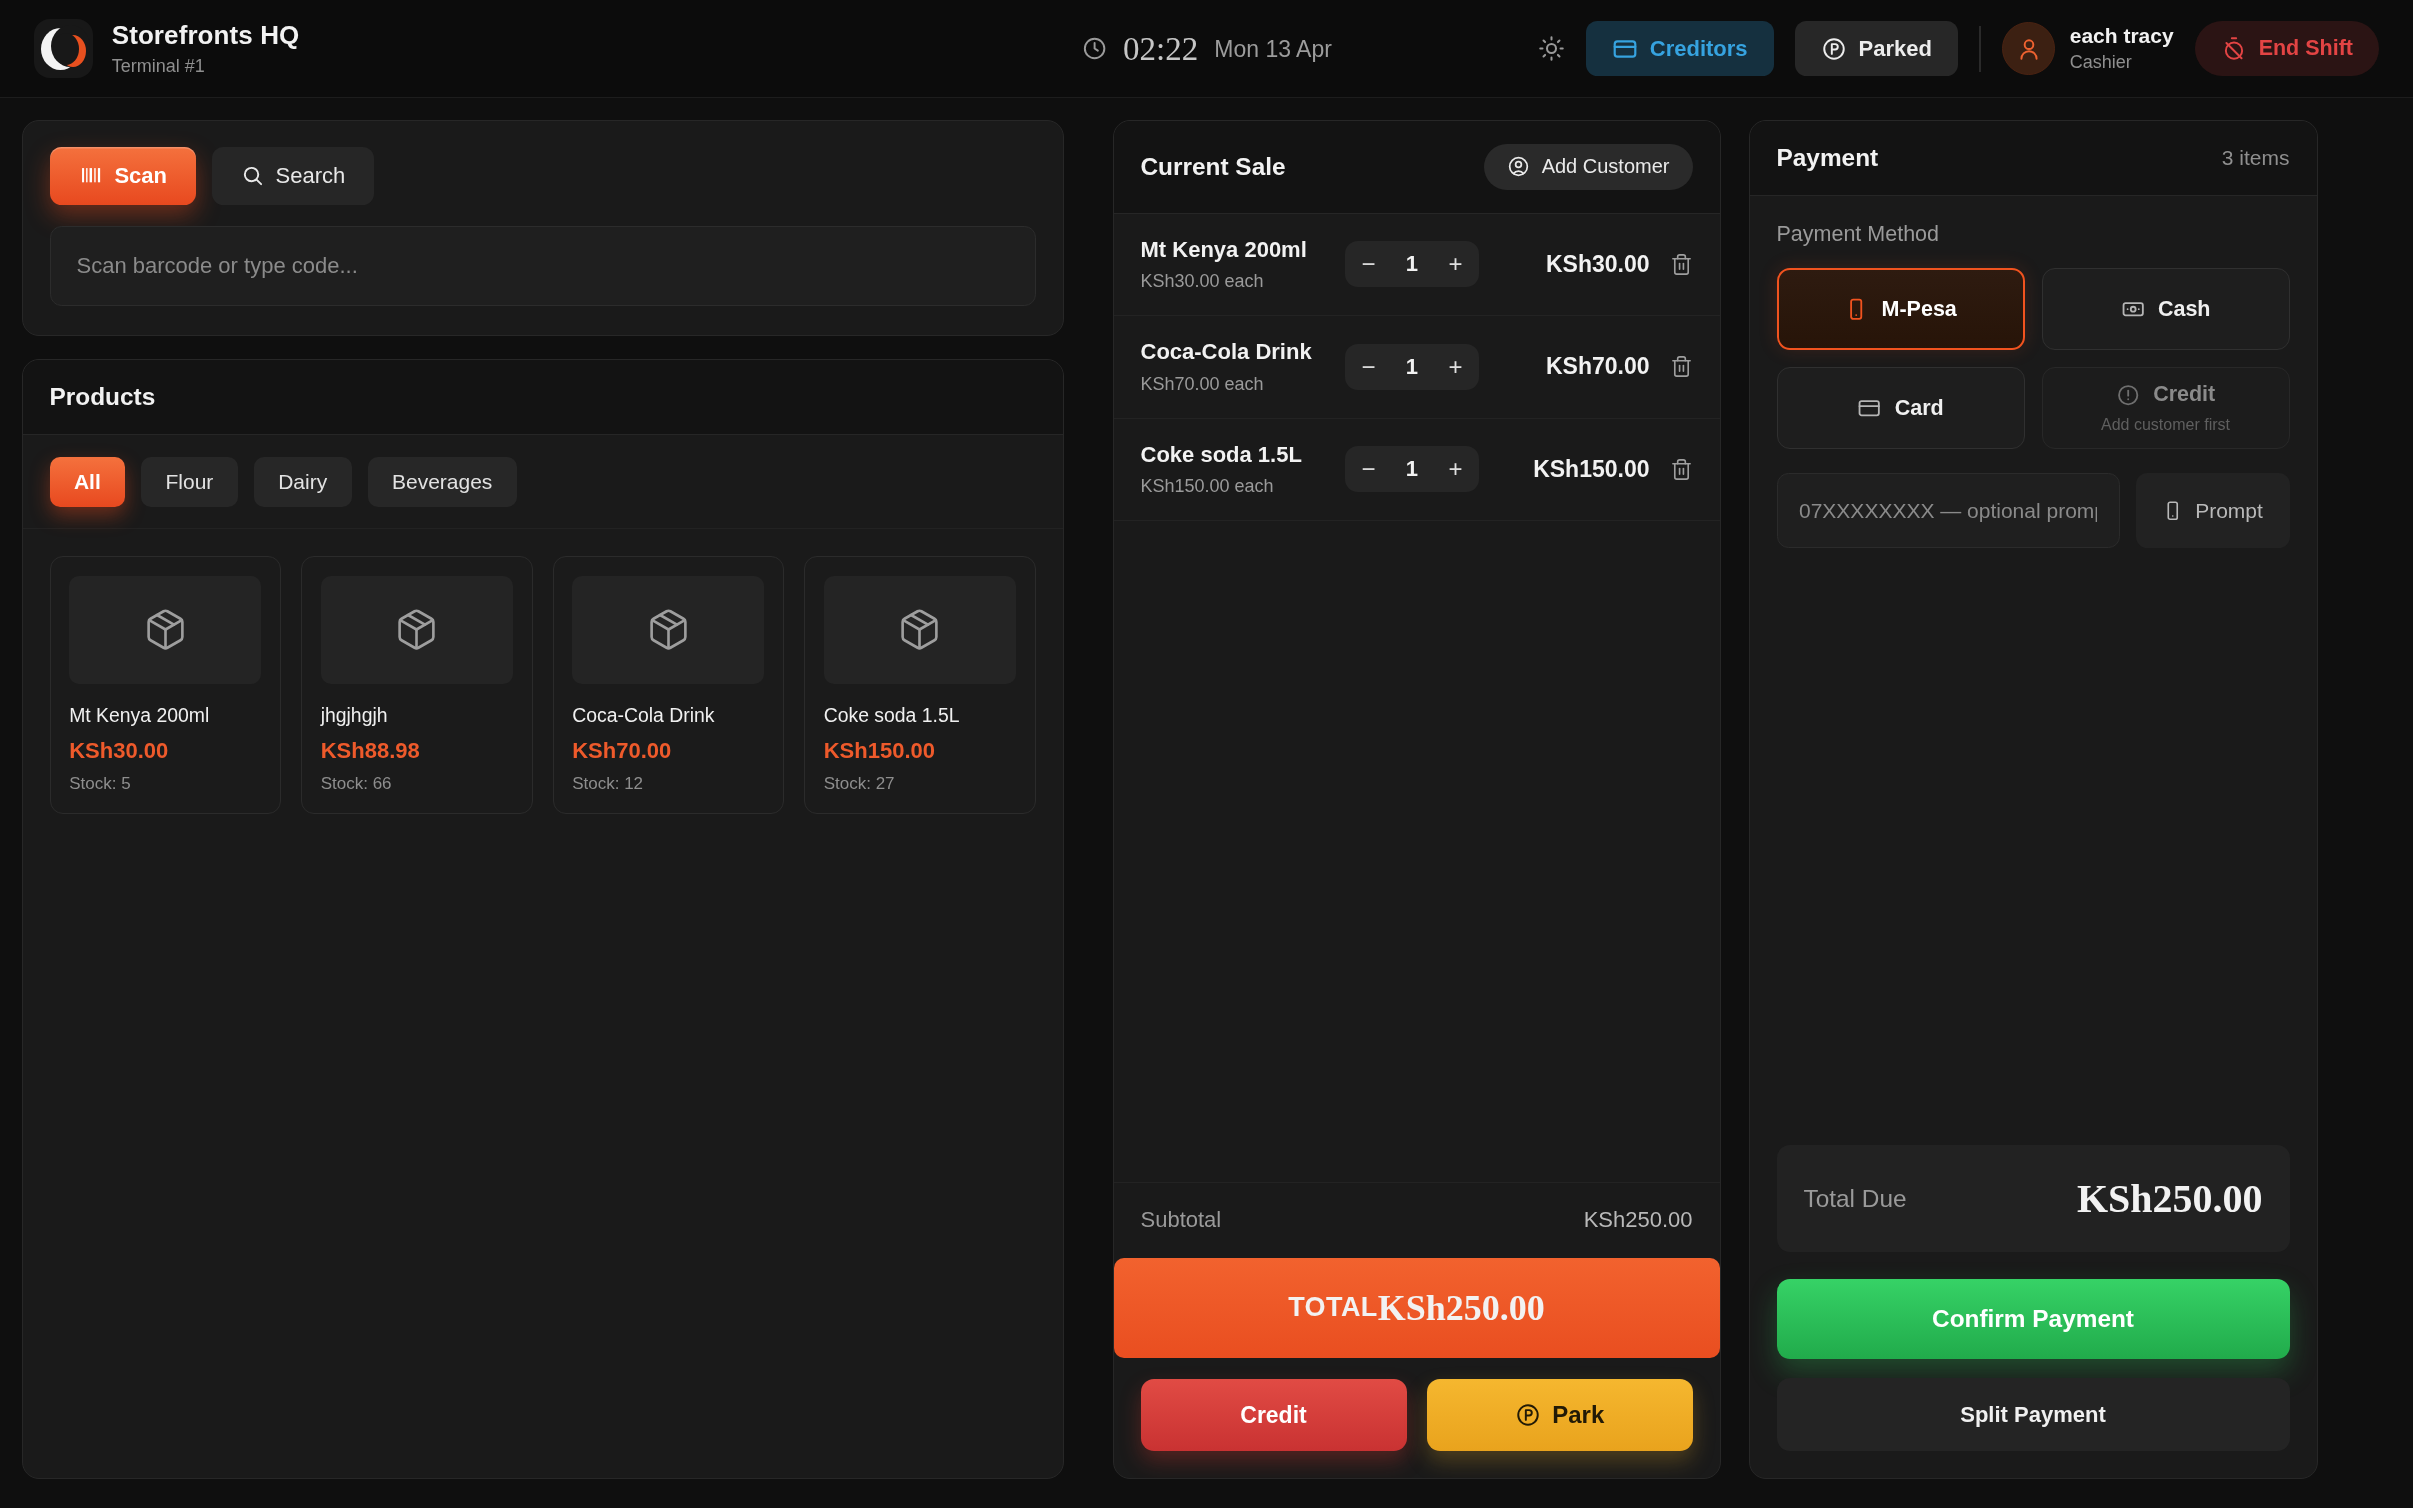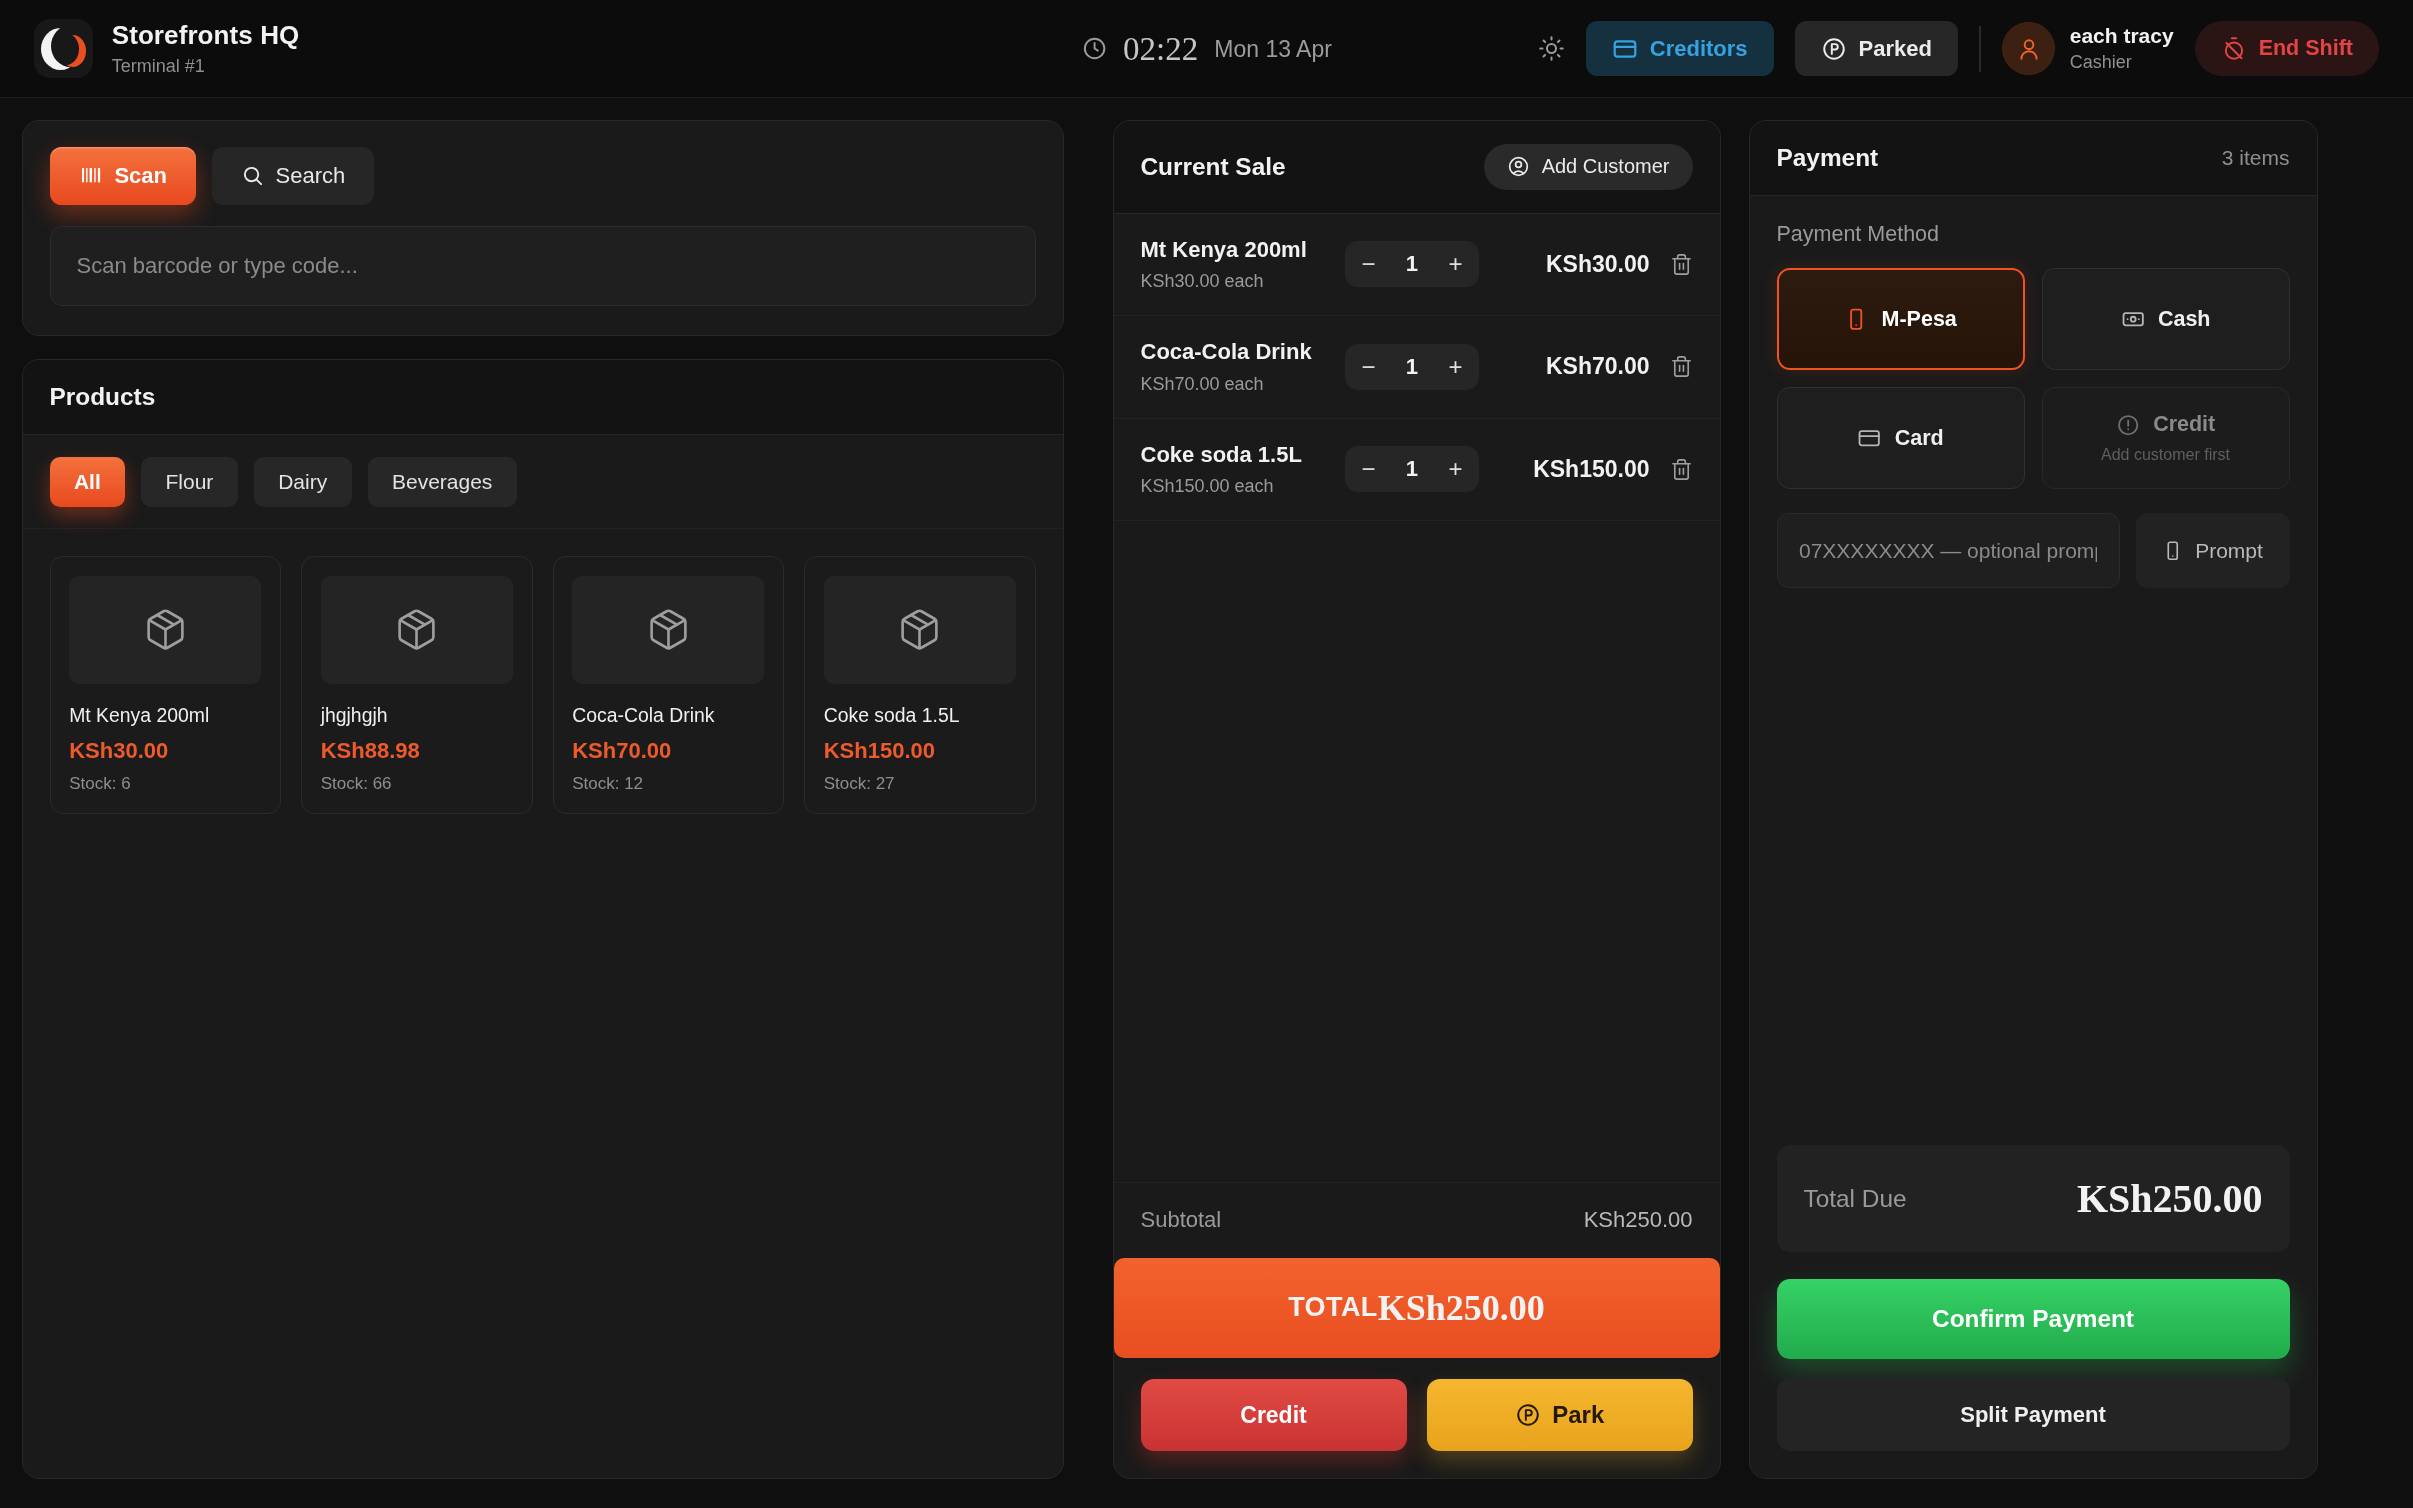--- a/index.html
+++ b/index.html
@@ -105,21 +105,21 @@
                background:linear-gradient(180deg,#e14b44,#c93232); box-shadow:0 10px 21.5px rgba(217,56,48,.30); }
   .btn-park { flex:1; height:72px; border-radius:13px; font-size:24px; font-weight:700; color:#221a06;
               background:linear-gradient(180deg,#f5b72f,#e9a31d); box-shadow:0 10px 21.5px rgba(240,176,40,.25); }
 
   
   .pay-panel { height:100%; }
   .pay-items { font-size:21px; color:#8f8f8f; font-weight:400; }
   .pay-body { flex:1; display:flex; flex-direction:column; padding:26px 27px 27px 27px; }
   .pm-label { font-size:21.5px; color:#9a9a9a; }
   .pm-grid { margin-top:21.5px; display:grid; grid-template-columns:1fr 1fr; gap:17px; }
-  .pm-btn { height:102px; border-radius:13px; background:#1e1e1e; border:1.4px solid #303030;
+  .pm-btn { height:82px; border-radius:13px; background:#1e1e1e; border:1.4px solid #303030;
             display:flex; flex-direction:column; align-items:center; justify-content:center; gap:8.6px; cursor:pointer; }
   .pm-main { display:flex; align-items:center; gap:13px; font-size:21.5px; font-weight:600; color:#f0f0f0; }
   .pm-btn.selected { border:2.9px solid #f1531f; background:linear-gradient(180deg,#2e1b10,#271408);
                      box-shadow:0 0 18.7px rgba(241,83,31,.15); }
   .pm-btn.selected .pm-main { color:#fff; }
   .pm-btn.selected .icn { color:#f1531f; }
   .pm-btn .icn { color:#b5b5b5; }
   .pm-btn.disabled { background:#1c1c1c; border-color:#282828; cursor:default; }
   .pm-btn.disabled .pm-main { color:#8a8a8a; }
   .pm-btn.disabled .icn { color:#6f6f6f; }
@@ -264,21 +264,21 @@
           <div class="prod-icon">
             <svg width="45" height="45" viewBox="0 0 24 24" fill="none" stroke="currentColor" stroke-width="1.4" stroke-linecap="round" stroke-linejoin="round">
                 <path d="m7.5 4.27 9 5.15"></path>
                 <path d="M21 8a2 2 0 0 0-1-1.73l-7-4a2 2 0 0 0-2 0l-7 4A2 2 0 0 0 3 8v8a2 2 0 0 0 1 1.73l7 4a2 2 0 0 0 2 0l7-4A2 2 0 0 0 21 16Z"></path>
                 <path d="m3.3 7 8.7 5 8.7-5"></path>
                 <path d="M12 22V12"></path>
               </svg>
           </div>
           <div class="prod-name">Mt Kenya 200ml</div>
           <div class="prod-price">KSh30.00</div>
-          <div class="prod-stock">Stock: 6</div>
+          <div class="prod-stock">Stock: 5</div>
         </div>
 
         <div class="prod-card">
           <div class="prod-icon">
             <svg width="45" height="45" viewBox="0 0 24 24" fill="none" stroke="currentColor" stroke-width="1.4" stroke-linecap="round" stroke-linejoin="round">
                 <path d="m7.5 4.27 9 5.15"></path>
                 <path d="M21 8a2 2 0 0 0-1-1.73l-7-4a2 2 0 0 0-2 0l-7 4A2 2 0 0 0 3 8v8a2 2 0 0 0 1 1.73l7 4a2 2 0 0 0 2 0l7-4A2 2 0 0 0 21 16Z"></path>
                 <path d="m3.3 7 8.7 5 8.7-5"></path>
                 <path d="M12 22V12"></path>
               </svg>

